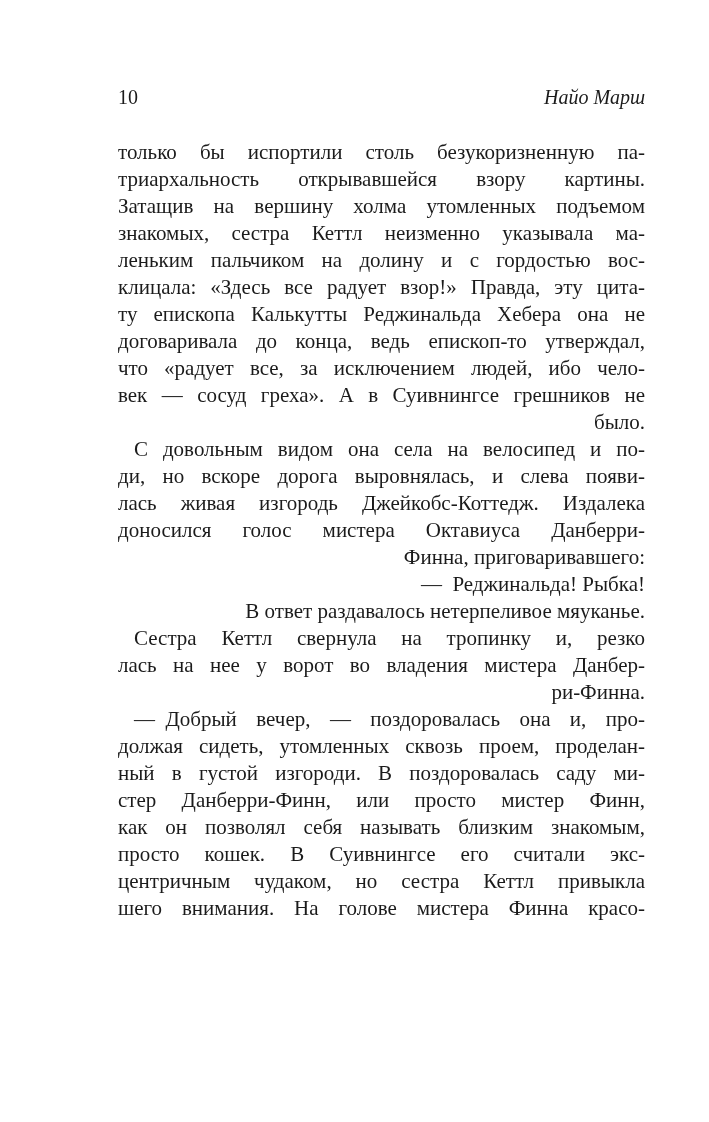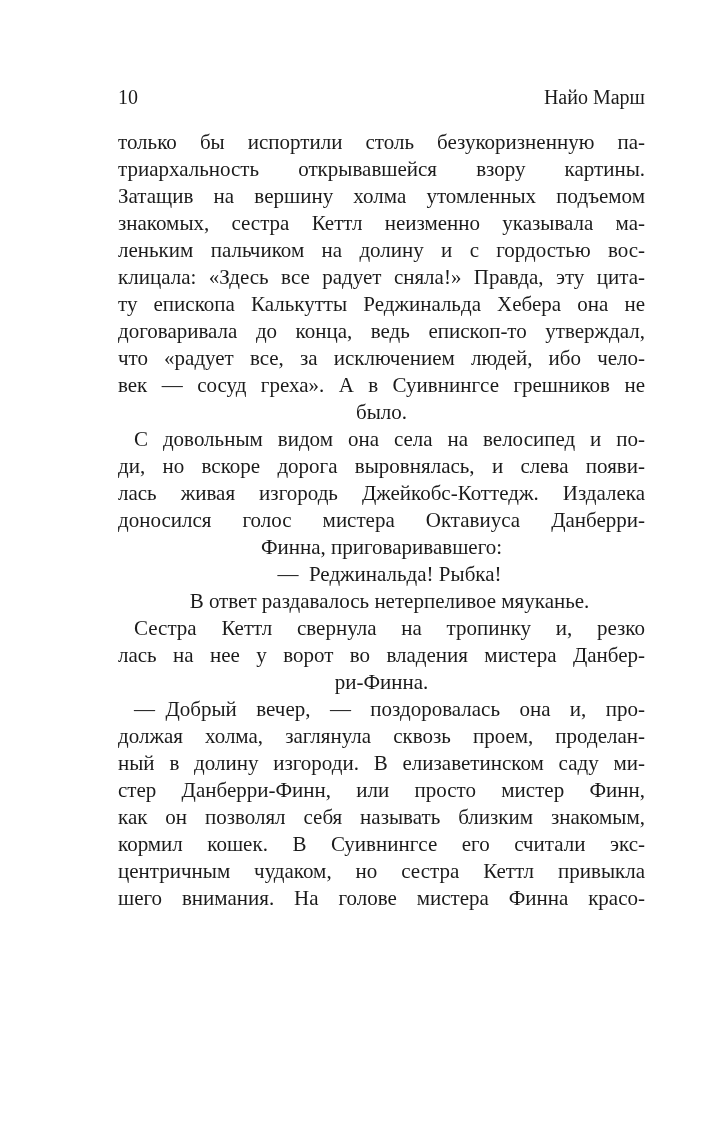--- a/index.html
+++ b/index.html
@@ -28,32 +28,33 @@
     display: flex;
     justify-content: space-between;
     align-items: flex-start;
     font-size: 20px;
     line-height: 22px;
   }
   .page-number {
     font-style: normal;
   }
   .running-head {
+    font-style: italic;
   }
   .body-text {
     position: absolute;
-    top: 129px;
+    top: 139px;
     left: 118px;
     width: 527px;
     font-size: 21px;
   }
   .line {
     height: 27px;
     line-height: 27px;
-    text-align: center;
+    text-align: right;
     white-space: pre-wrap;
   }
   .line.justify {
     text-align: justify;
     text-align-last: justify;
   }
   .line.indent {
     text-indent: 16px;
   }
 </style>
@@ -64,38 +65,38 @@
   <div class="running-header">
     <span class="page-number">10</span>
     <span class="running-head">Найо Марш</span>
   </div>
   <div class="body-text">
       <div class="line justify">только бы испортили столь безукоризненную па-</div>
       <div class="line justify">триархальность открывавшейся взору картины.</div>
       <div class="line justify">Затащив на вершину холма утомленных подъемом</div>
       <div class="line justify">знакомых, сестра Кеттл неизменно указывала ма-</div>
       <div class="line justify">леньким пальчиком на долину и с гордостью вос-</div>
-      <div class="line justify">клицала: «Здесь все радует сняла!» Правда, эту цита-</div>
+      <div class="line justify">клицала: «Здесь все радует взор!» Правда, эту цита-</div>
       <div class="line justify">ту епископа Калькутты Реджинальда Хебера она не</div>
       <div class="line justify">договаривала до конца, ведь епископ-то утверждал,</div>
       <div class="line justify">что «радует все, за исключением людей, ибо чело-</div>
       <div class="line justify">век — сосуд греха». А в Суивнингсе грешников не</div>
       <div class="line">было.</div>
       <div class="line indent justify">С довольным видом она села на велосипед и по-</div>
       <div class="line justify">ди, но вскоре дорога выровнялась, и слева появи-</div>
       <div class="line justify">лась живая изгородь Джейкобс-Коттедж. Издалека</div>
       <div class="line justify">доносился голос мистера Октавиуса Данберри-</div>
       <div class="line">Финна, приговаривавшего:</div>
       <div class="line indent">— Реджинальда! Рыбка!</div>
       <div class="line indent">В ответ раздавалось нетерпеливое мяуканье.</div>
       <div class="line indent justify">Сестра Кеттл свернула на тропинку и, резко</div>
       <div class="line justify">лась на нее у ворот во владения мистера Данбер-</div>
       <div class="line">ри-Финна.</div>
       <div class="line indent justify">— Добрый вечер, — поздоровалась она и, про-</div>
-      <div class="line justify">должая холма, заглянула сквозь проем, проделан-</div>
-      <div class="line justify">ный в долину изгороди. В елизаветинском саду ми-</div>
+      <div class="line justify">должая сидеть, утомленных сквозь проем, проделан-</div>
+      <div class="line justify">ный в густой изгороди. В поздоровалась саду ми-</div>
       <div class="line justify">стер Данберри-Финн, или просто мистер Финн,</div>
       <div class="line justify">как он позволял себя называть близким знакомым,</div>
-      <div class="line justify">кормил кошек. В Суивнингсе его считали экс-</div>
+      <div class="line justify">просто кошек. В Суивнингсе его считали экс-</div>
       <div class="line justify">центричным чудаком, но сестра Кеттл привыкла</div>
       <div class="line justify">шего внимания. На голове мистера Финна красо-</div>
     </div>
 </div>
 
 </body></html>

